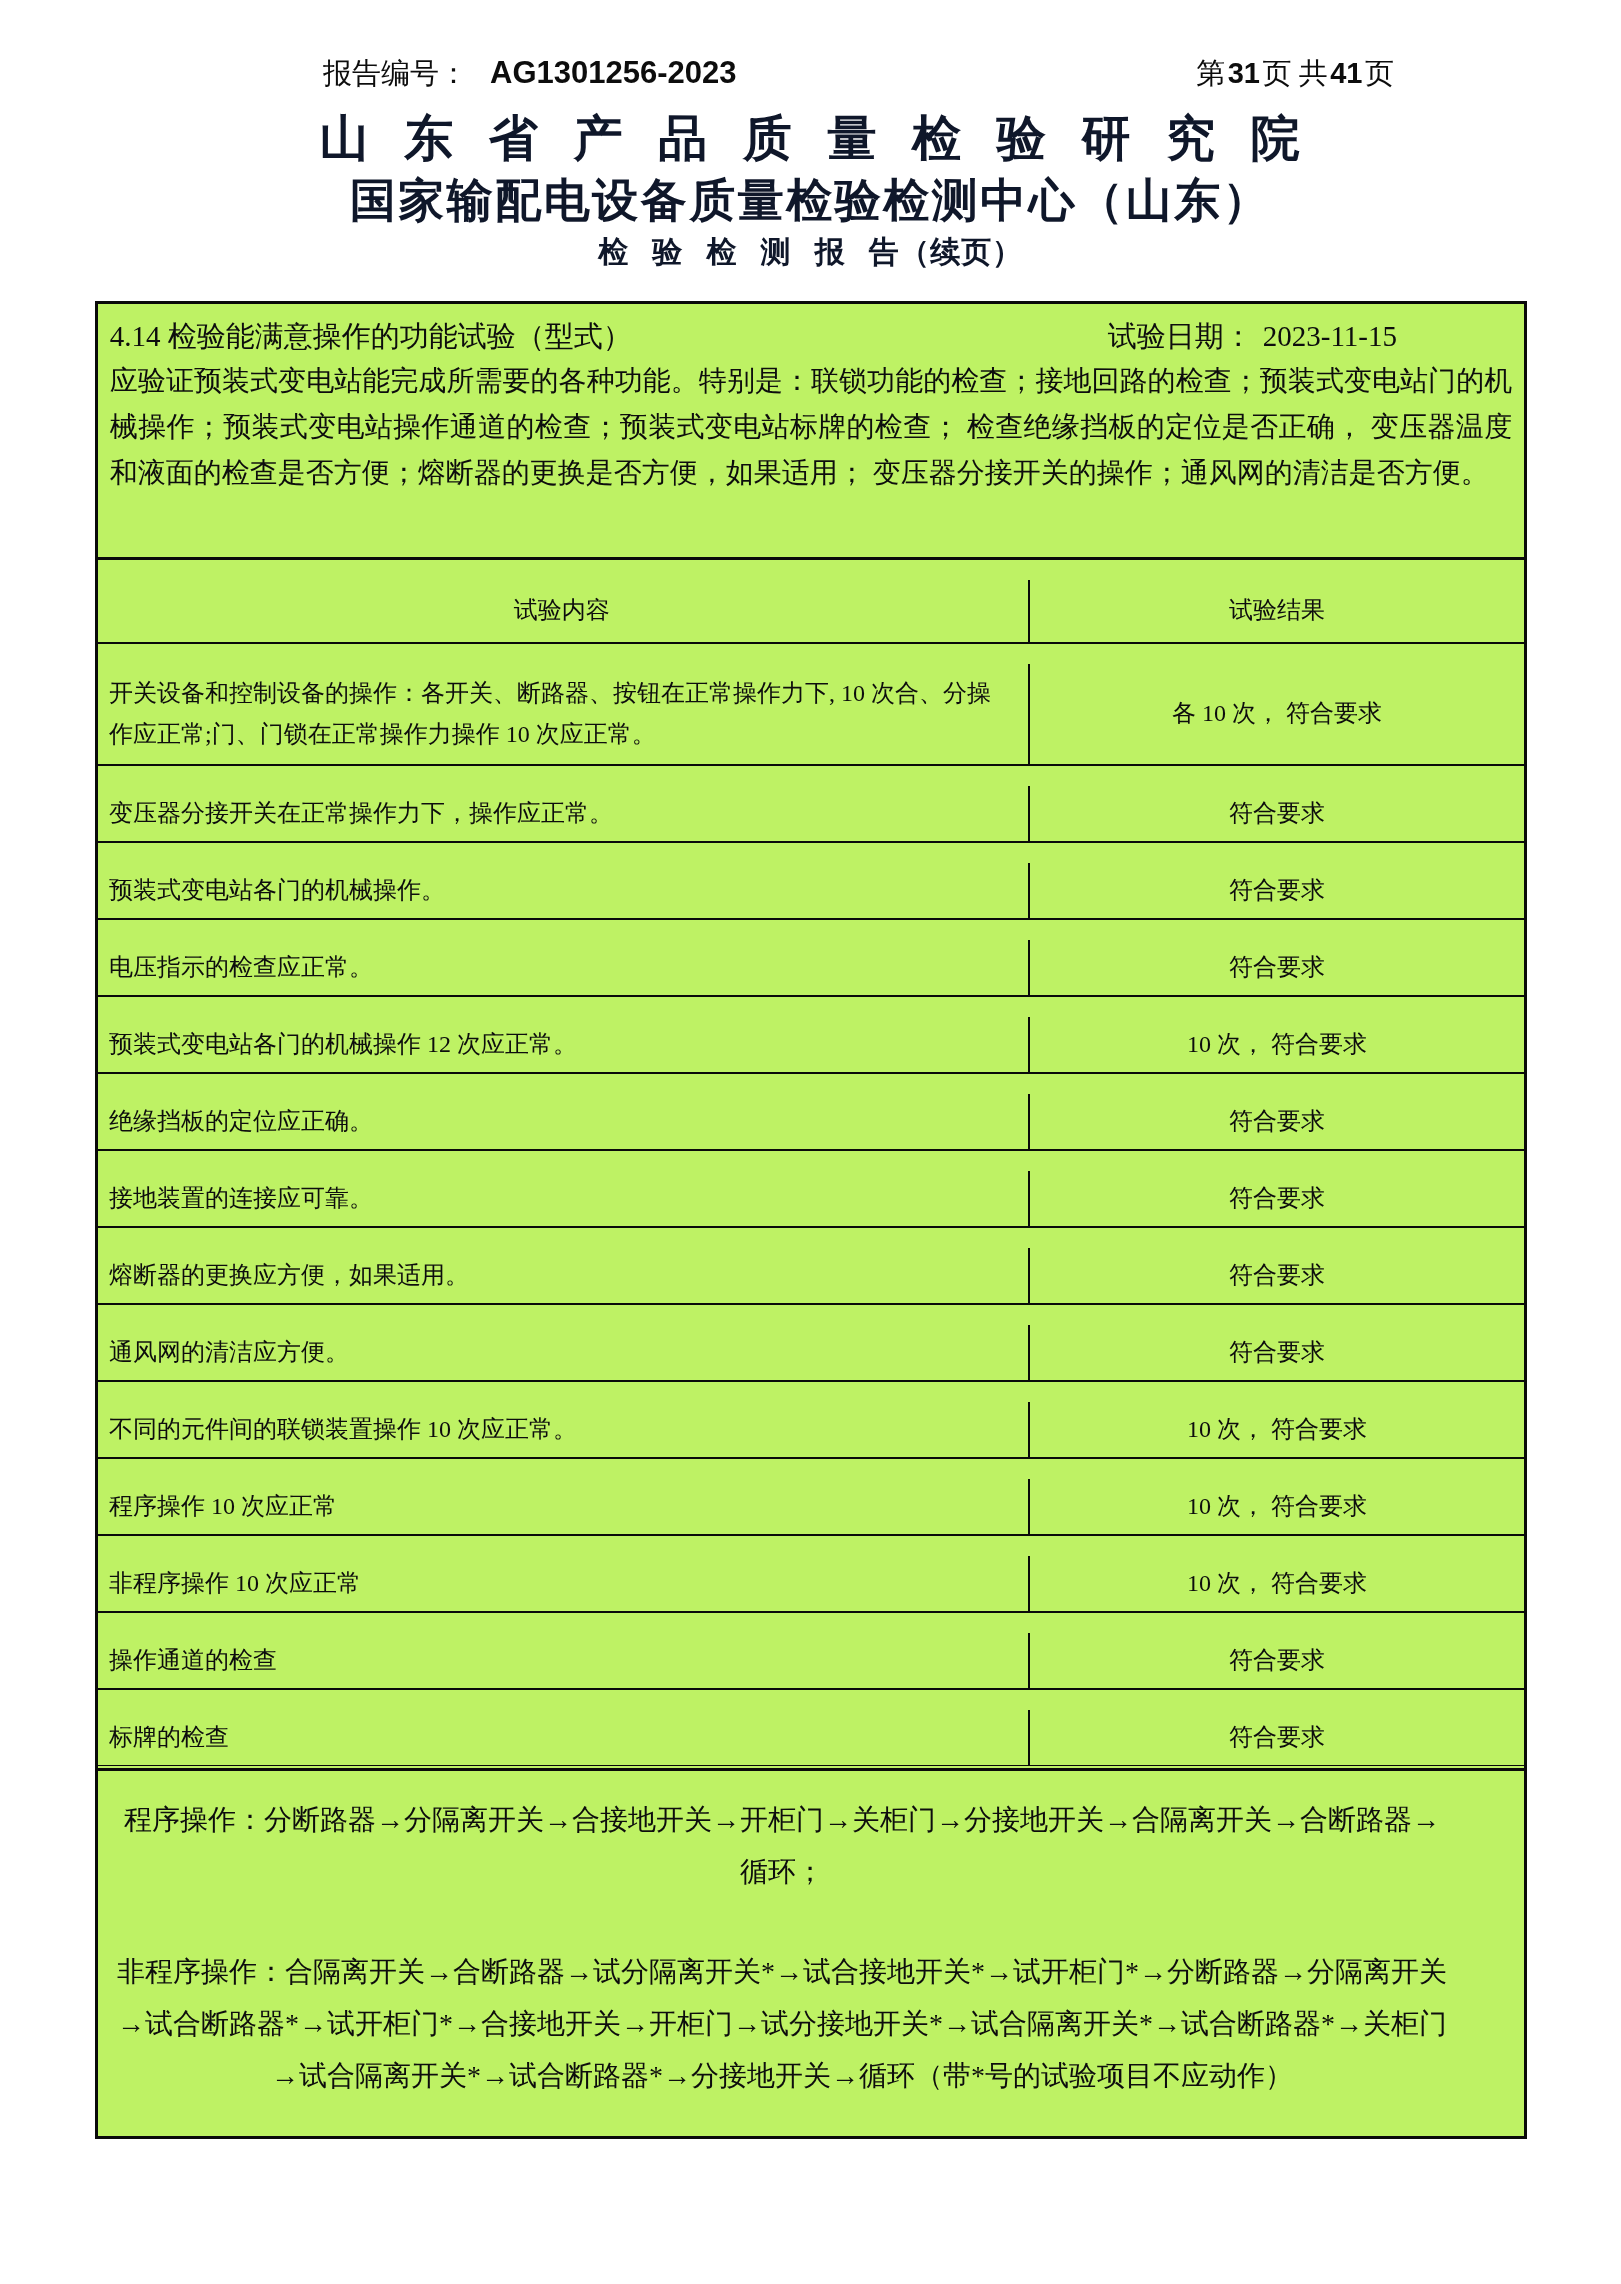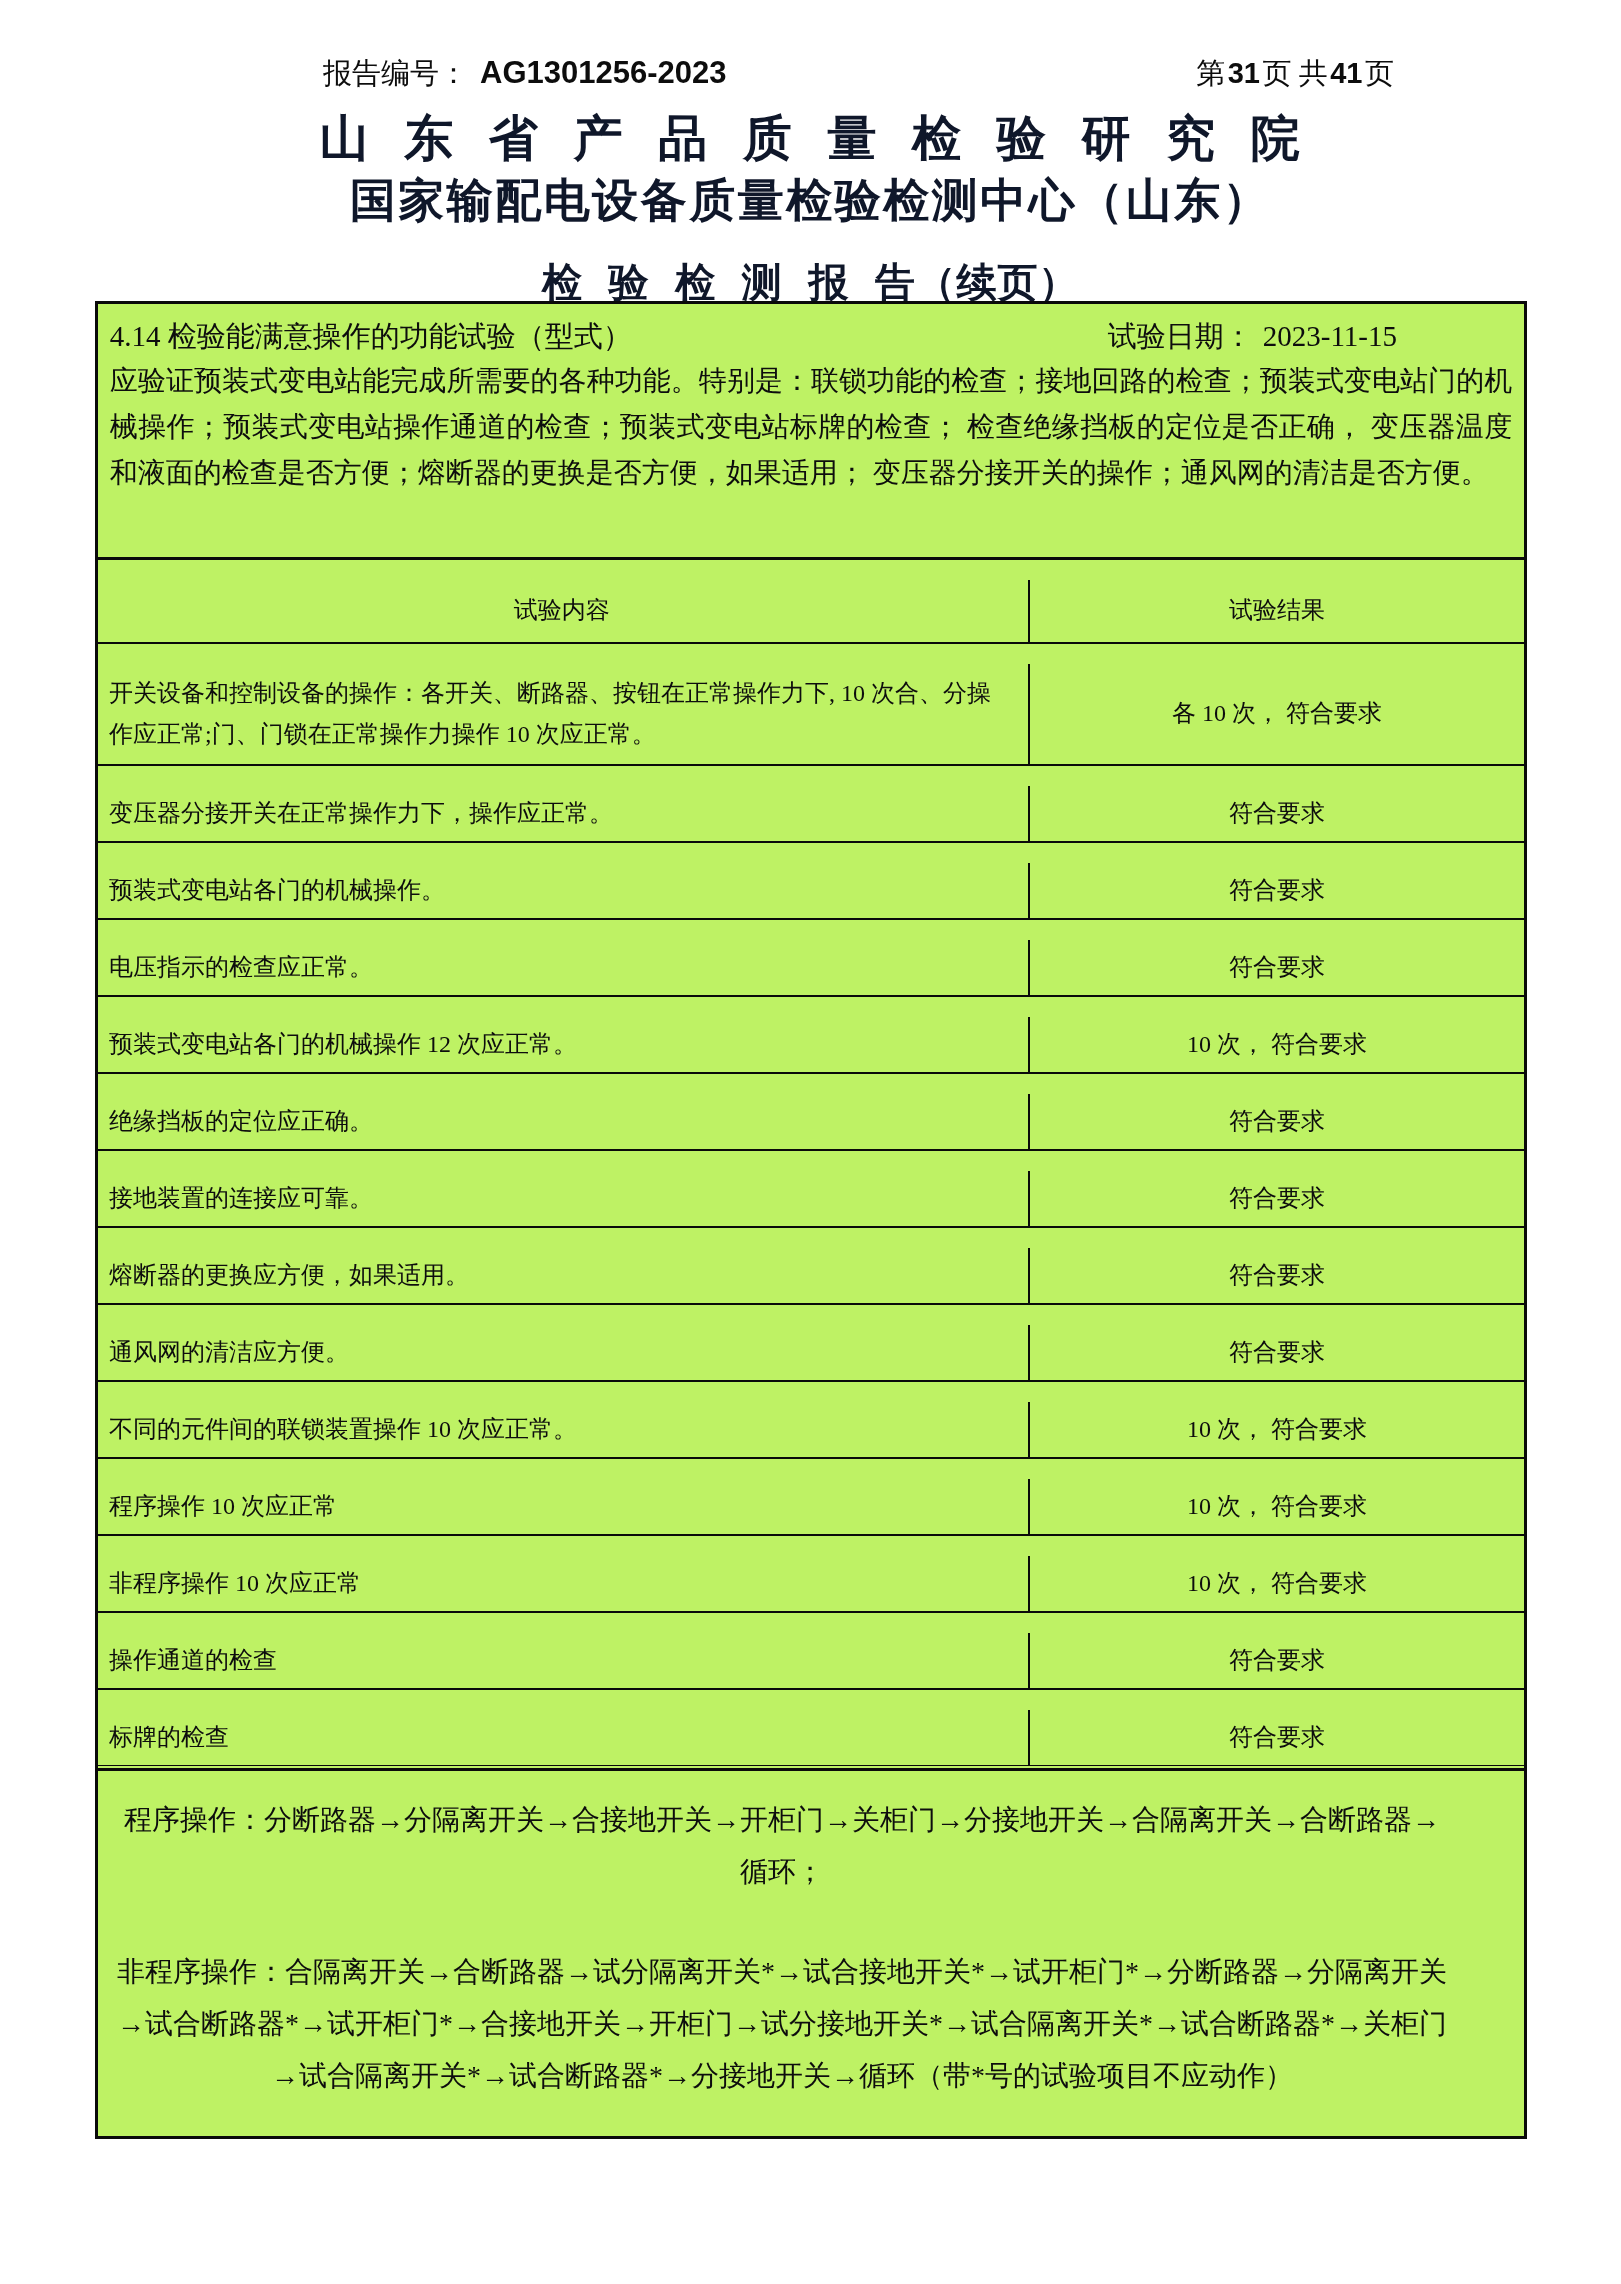--- a/index.html
+++ b/index.html
@@ -11,35 +11,35 @@
   }
 
   
   .meta-row {
     position:absolute; left:323px; top:54px; width:1071px;
     display:flex; justify-content:space-between; align-items:baseline;
     font-size:29px;
   }
   .report-no-value {
     font-family:"Liberation Sans","DejaVu Sans",sans-serif;
-    font-weight:700; font-size:31px; letter-spacing:0px; margin-left:12px;
+    font-weight:700; font-size:31px; letter-spacing:0px; margin-left:22px;
   }
   .pg-num {
     font-family:"Liberation Sans","DejaVu Sans",sans-serif;
     font-weight:700; font-size:29px; padding:0 2.5px;
   }
 
   
   .t1, .t2, .t3 {
     position:absolute; left:0; width:1621px; margin:0;
     text-align:center; font-weight:700; color:#0f172a; white-space:nowrap;
   }
   .t1 { top:106px; font-size:49px; word-spacing:20px; letter-spacing:1.7px; }
   .t2 { top:170px; font-size:46px; letter-spacing:2.5px; }
-  .t3 { top:232px; font-size:40px; word-spacing:15px; letter-spacing:0.8px;margin-top:23px; }
+  .t3 { top:232px; font-size:30px; word-spacing:15px; letter-spacing:0.8px; }
 
   
   .box {
     position:absolute; left:95px; top:301px;
     width:1432px; height:1838px;
     border:3.4px solid #0a0a0a; box-sizing:border-box;
     background:#bef264;
   }
 
   .sect-row {

